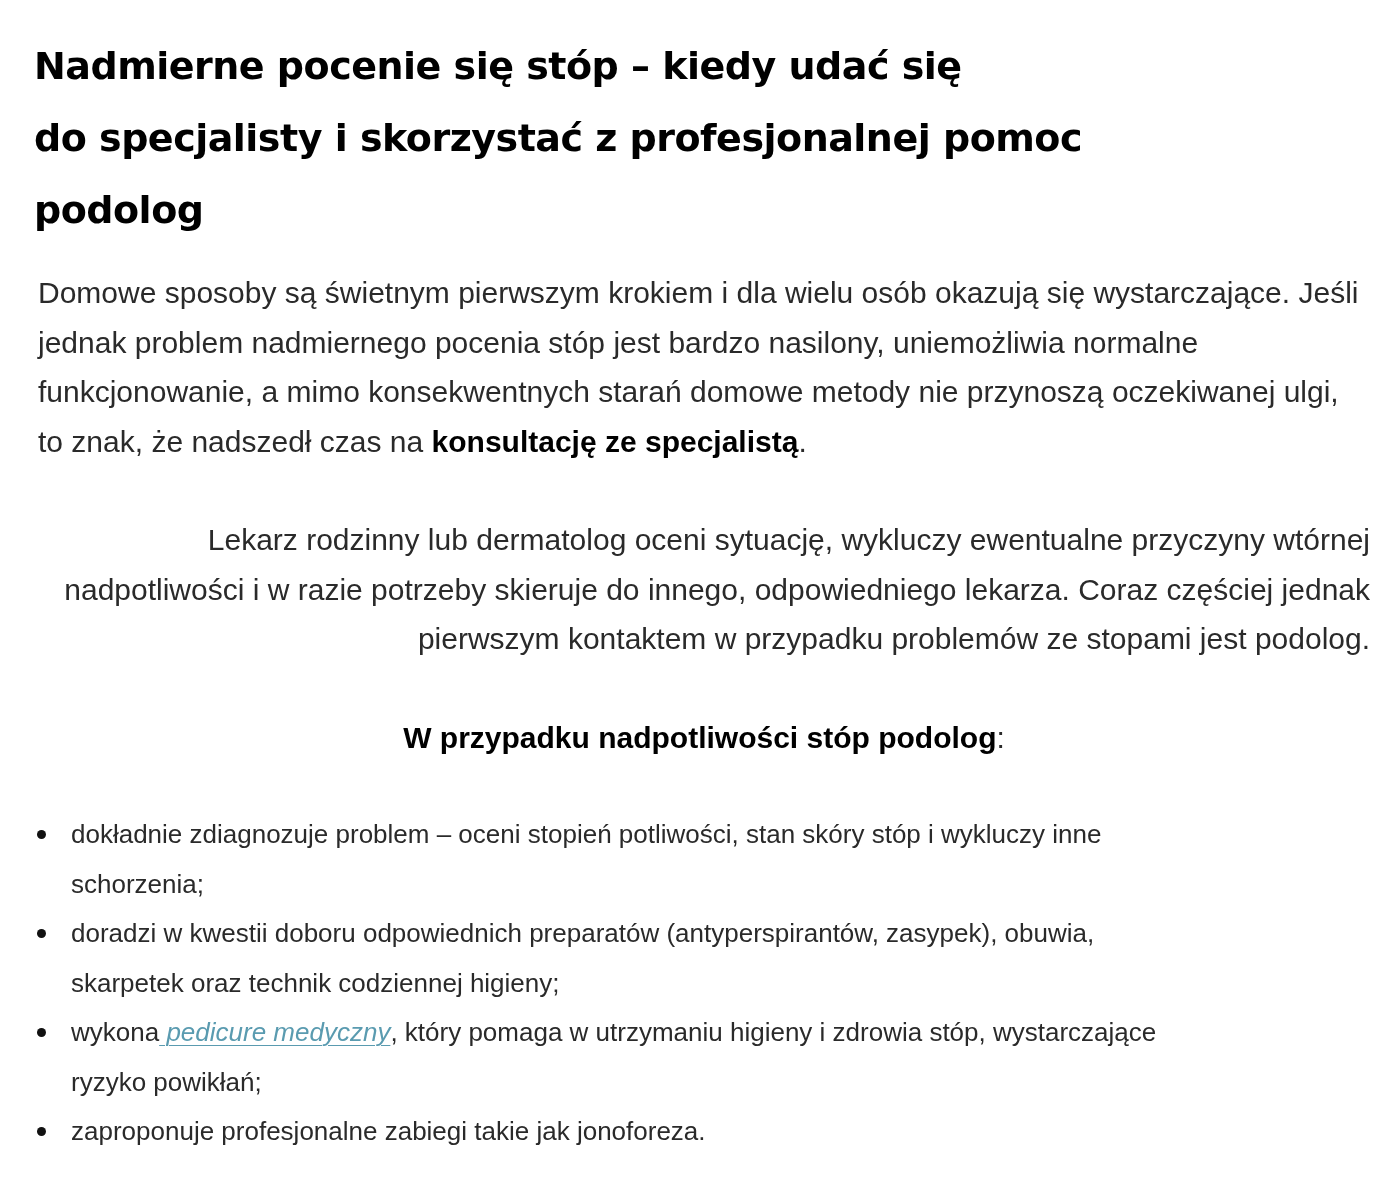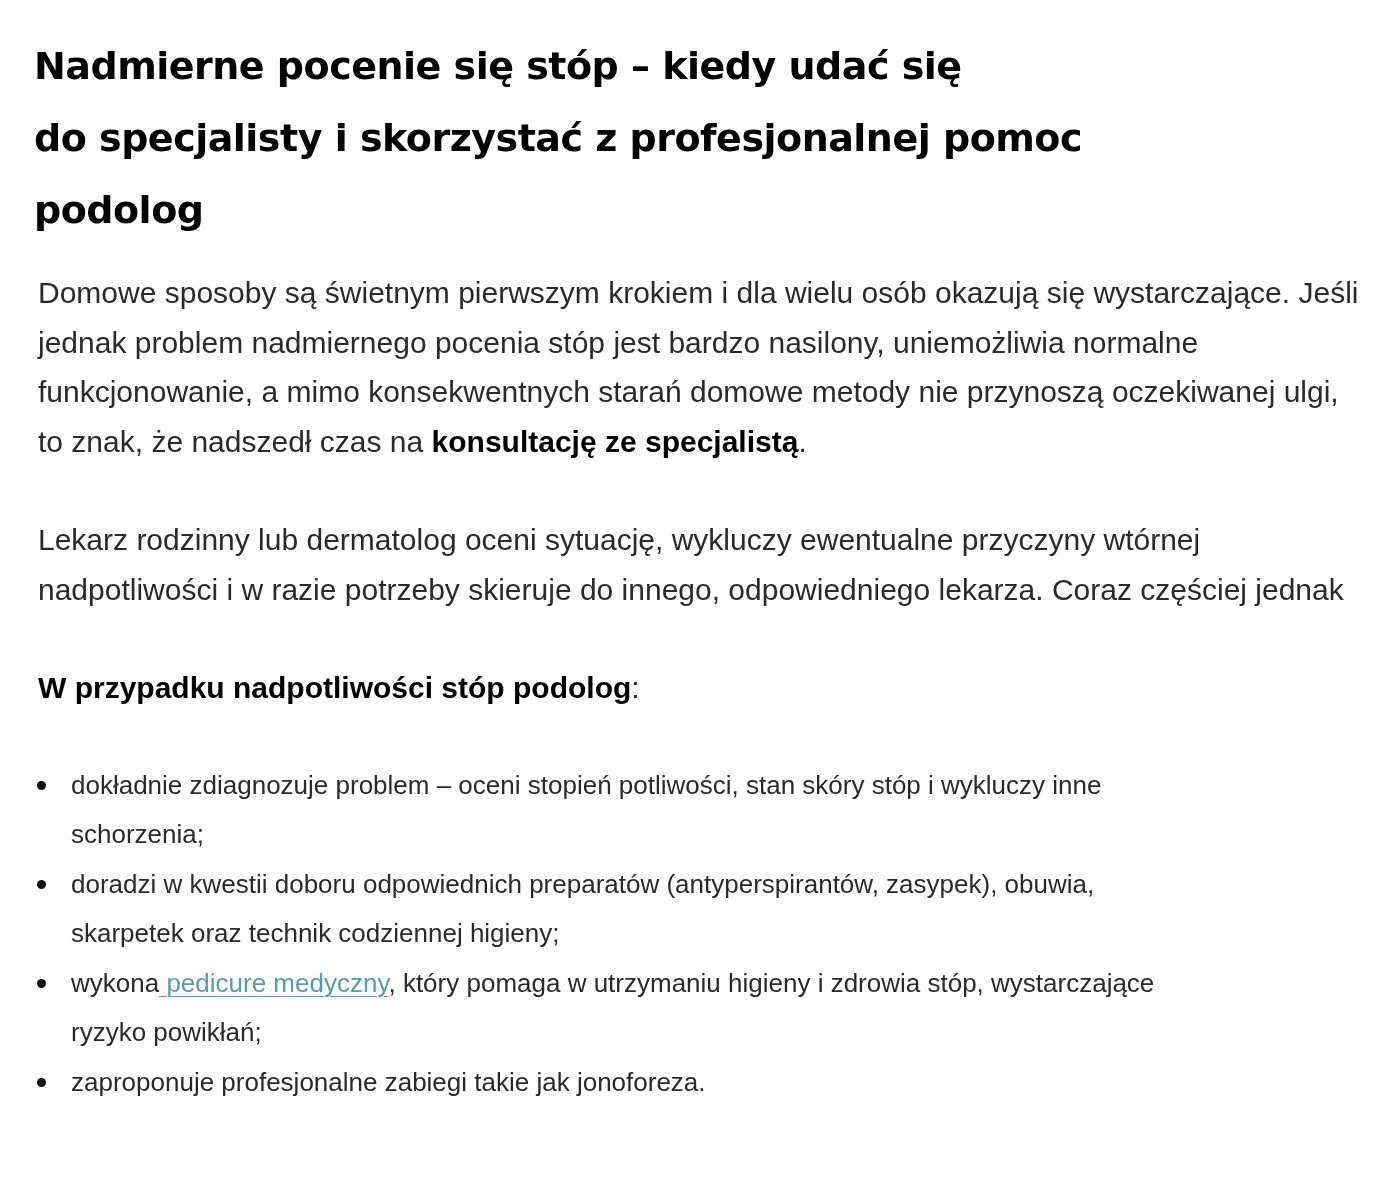--- a/index.html
+++ b/index.html
@@ -33,22 +33,22 @@
     .title span { display: block; }
     .para {
       font-size: 30px;
       line-height: 49.5px;
       color: #2a2a2a;
       margin: 4px;
       white-space: nowrap;
     }
     .para .line { display: block; }
     .p1 { margin-top: 22px; }
-    .p2 { margin-top: 49px; }
-    .subhead { margin-top: 49px; }
+    .p2 { margin-top: 49px; text-align: right; }
+    .subhead { margin-top: 49px; text-align: center; }
     strong, b { color: #000; font-weight: bold; }
     .list {
       list-style: none;
       margin: 48px 0 0 0;
       padding: 0;
     }
     .list li {
       position: relative;
       padding-left: 37px;
       font-size: 26px;
@@ -65,20 +65,21 @@
       height: 9px;
       border-radius: 50%;
       background: #111;
     }
     .link {
       color: #5a9bb0;
       text-decoration: underline;
       text-decoration-thickness: 1px;
       text-underline-offset: 4px;
       cursor: pointer;
+      font-style: italic;
     }
   </style>
 </head>
 <body>
 
 <main class="article">
   <h1 class="title">
     <span>Nadmierne pocenie się stóp – kiedy udać się</span>
     <span>do specjalisty i skorzystać z profesjonalnej pomoc</span>
     <span>podolog</span>
@@ -87,20 +88,21 @@
   <p class="para p1">
     <span class="line">Domowe sposoby są świetnym pierwszym krokiem i dla wielu osób okazują się wystarczające. Jeśli</span>
     <span class="line">jednak problem nadmiernego pocenia stóp jest bardzo nasilony, uniemożliwia normalne</span>
     <span class="line">funkcjonowanie, a mimo konsekwentnych starań domowe metody nie przynoszą oczekiwanej ulgi,</span>
     <span class="line"><span>to znak, że nadszedł czas na </span><strong>konsultację ze specjalistą</strong><span>.</span></span>
   </p>
 
   <p class="para p2">
     <span class="line">Lekarz rodzinny lub dermatolog oceni sytuację, wykluczy ewentualne przyczyny wtórnej</span>
     <span class="line">nadpotliwości i w razie potrzeby skieruje do innego, odpowiedniego lekarza. Coraz częściej jednak</span>
+    <span class="line">pierwszym kontaktem w przypadku problemów ze stopami jest podolog.</span>
   </p>
 
   <p class="para subhead"><strong>W przypadku nadpotliwości stóp podolog</strong><span>:</span></p>
 
   <ul class="list">
     <li>
       <span class="bullet"></span>
       <span class="line">dokładnie zdiagnozuje problem – oceni stopień potliwości, stan skóry stóp i wykluczy inne</span>
       <span class="line">schorzenia;</span>
     </li>

